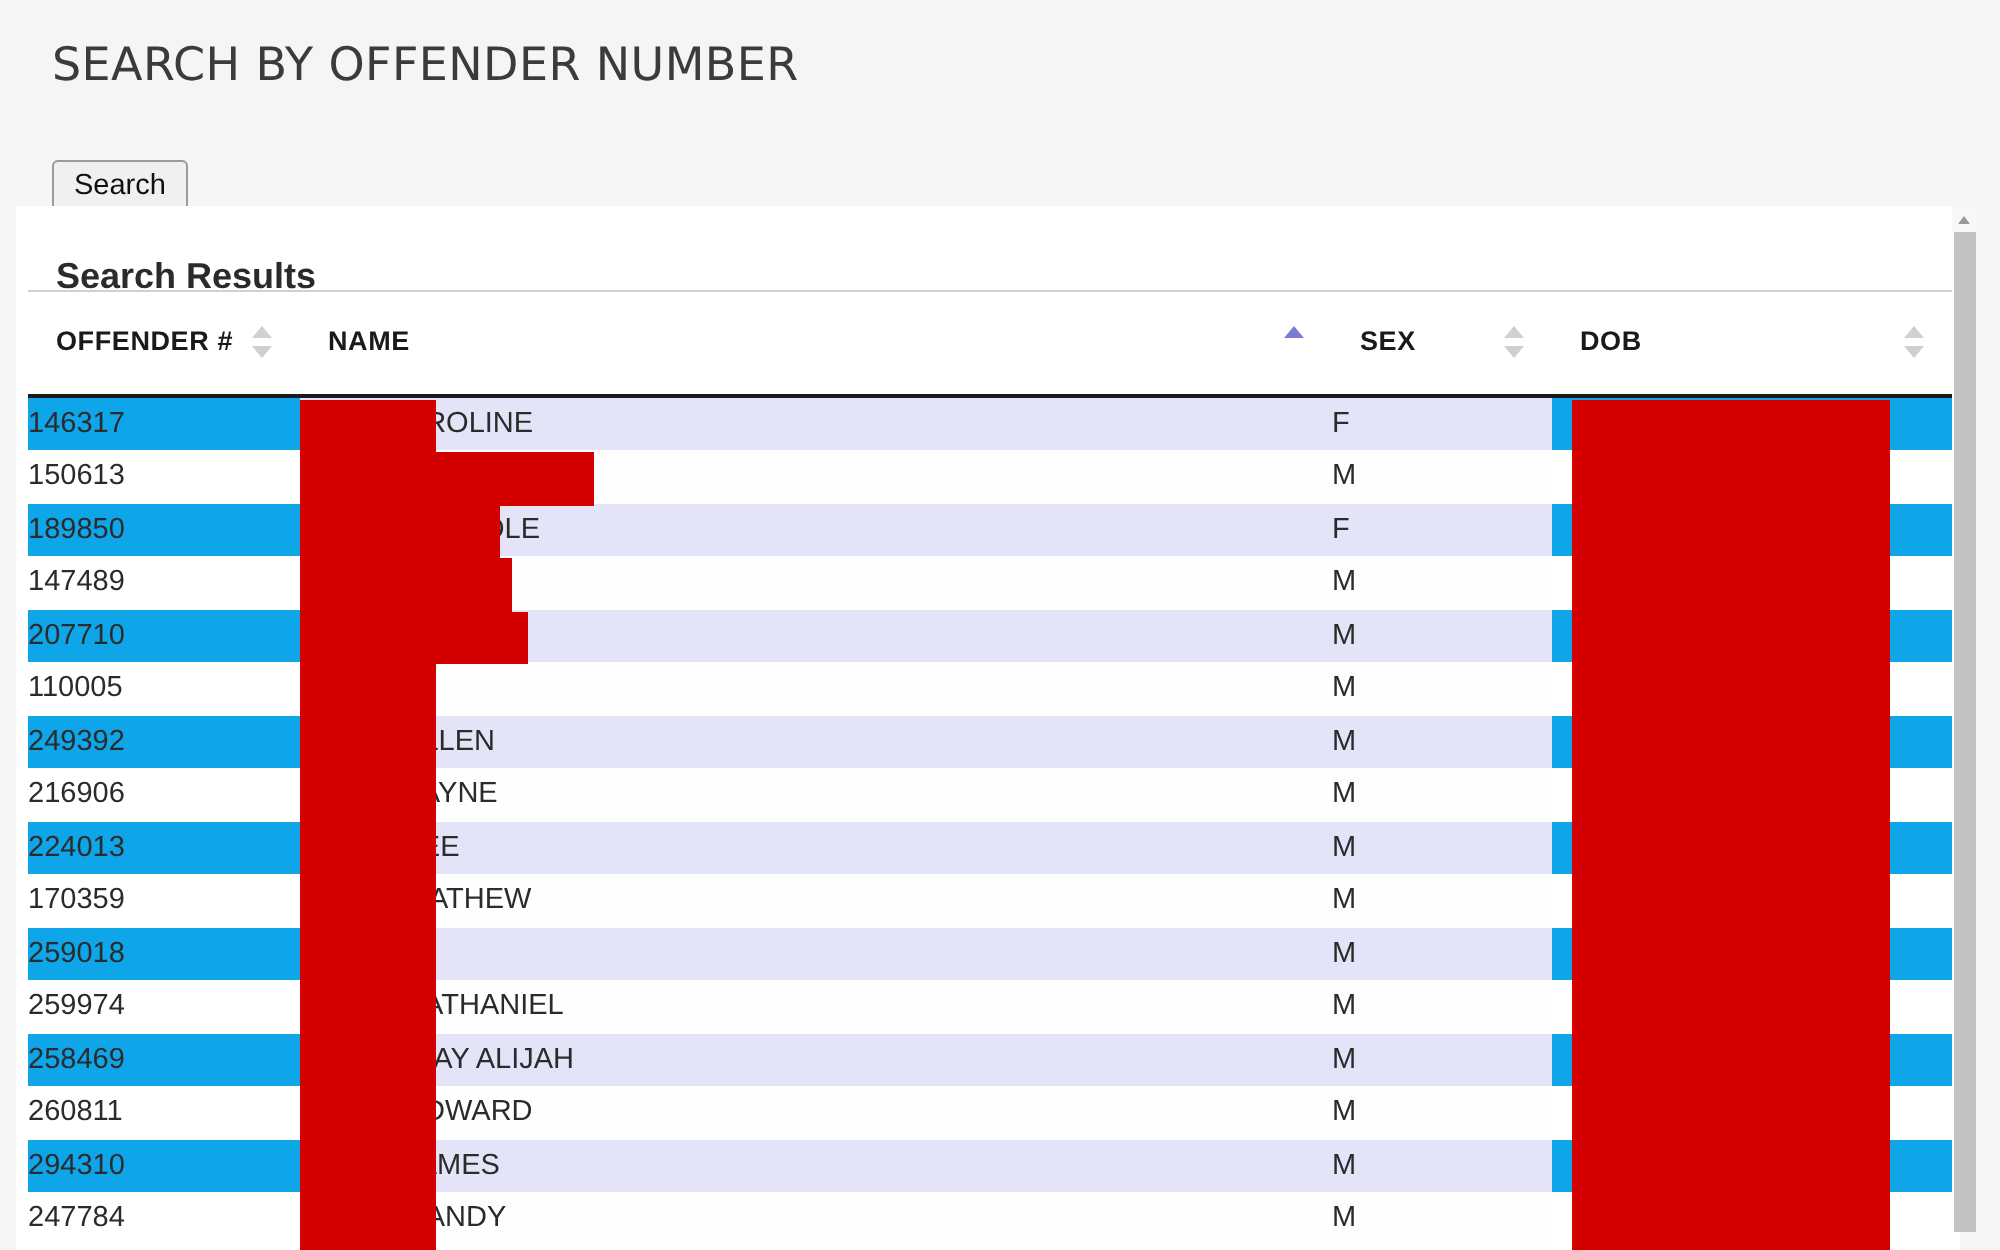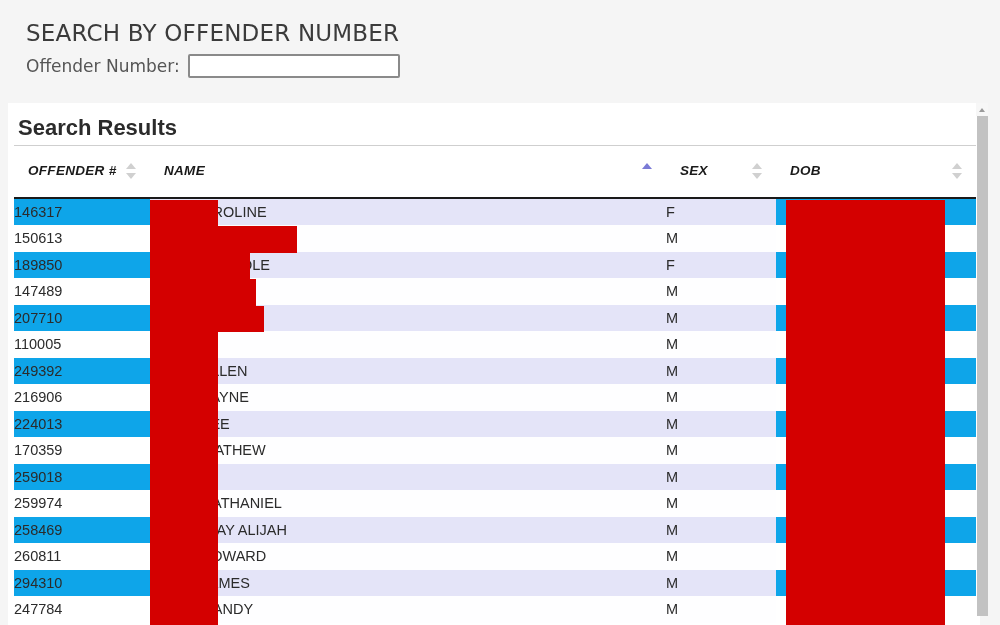--- a/index.html
+++ b/index.html
@@ -77,24 +77,24 @@
     position: absolute;
     left: 8px;
     top: 103px;
     width: 972px;
     height: 522px;
     background: #ffffff;
     box-sizing: border-box;
     overflow: hidden;
   }
   .results-title {
-    font-size: 22px;
+    font-size: 18px;
     font-weight: bold;
     color: #2b2b2b;
-    margin: 4px;
+    margin: 14px;
     padding: 6px 0 0 6px;
     line-height: 30px;
     font-family: "Liberation Sans", sans-serif;
   }
 
   
   .table-wrap {
     position: absolute;
     left: 6px;
     top: 42px;
@@ -120,21 +120,20 @@
     vertical-align: middle;
     box-sizing: border-box;
     position: relative;
     cursor: pointer;
   }
   .th-inner {
     display: flex;
     align-items: center;
     justify-content: space-between;
     padding-right: 14px;
-    font-style: italic;
   }
   .th-label {
     display: block;
     padding-left: 14px;
     line-height: 16px;
   }
   .th-label.wrap {
     max-width: 92px;
   }
 
@@ -234,24 +233,20 @@
     cursor: pointer;
   }
 </style>
 </head>
 <body>
 
 <div class="search-section">
 
   <h1 class="page-heading">SEARCH BY OFFENDER NUMBER</h1>
 
-  <div class="field-row">
-    <label class="field-label">Offender Number:</label>
-    <input class="offender-input" type="text" placeholder="" style="">
-  </div>
 
   <div class="search-btn-row">
     <button class="search-btn">Search</button>
   </div>
 </div>
 
 <div class="results-panel">
 
   <h2 class="results-title">Search Results</h2>
 

